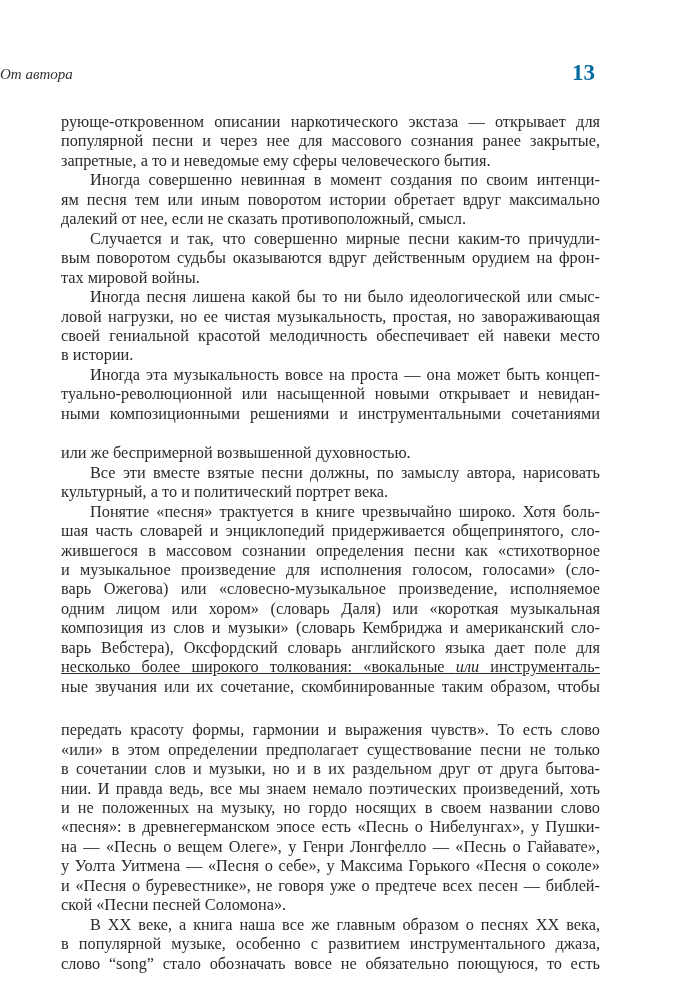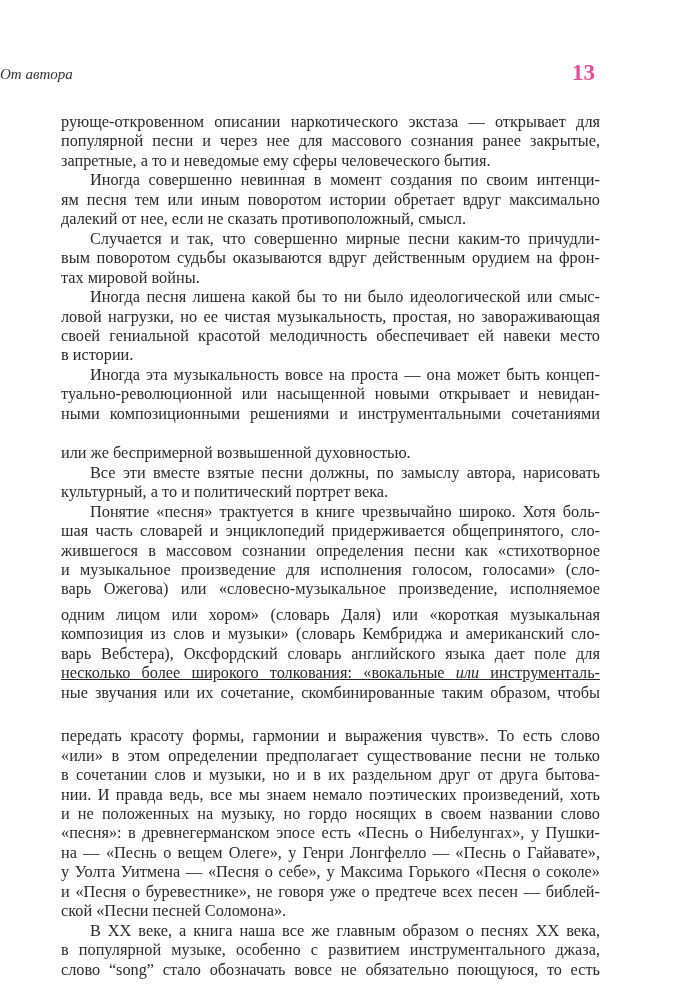--- a/index.html
+++ b/index.html
@@ -1,20 +1,20 @@
 <!DOCTYPE html>
 <html><head>
 <meta charset="utf-8">
 <style>
   html, body { margin: 0; padding: 0; background: #ffffff; }
   body { width: 682px; height: 1000px; position: relative; overflow: hidden;
          font-family: "Liberation Serif", "DejaVu Serif", serif; color: #2a2a2a; }
   .running-head { position: absolute; top: 66px; left: 0; width: 660px; text-align: left;
          font-style: italic; font-size: 15px; color: #333; }
-  .page-number { position: absolute; top: 60px; left: 572px; font-weight: bold; font-size: 23px; color: #ec4899; }
+  .page-number { position: absolute; top: 60px; left: 572px; font-weight: bold; font-size: 23px; color: #0369a1; }
   .body-text { position: absolute; top: 112px; left: 61px; width: 539px; }
   .line { display: block; height: 19.46px; line-height: 19.46px; font-size: 16.3px;
           white-space: nowrap; text-align: justify; text-align-last: justify; overflow: visible; }
   .line.last { text-align-last: left; }
   .line.indent { padding-left: 29px; }
   .line.indent.line { width: calc(100% - 29px); }
   .em { font-style: italic; }
 </style>
 </head>
 <body>
@@ -40,21 +40,21 @@
     <div class="line" style="white-space: nowrap;">туально-революционной или насыщенной новыми открывает и невидан-</div>
     <div class="line" style="white-space: nowrap;">ными композиционными решениями и инструментальными сочетаниями</div>
     <div class="line last" style="white-space: nowrap; margin-top: 20px;">или же беспримерной возвышенной духовностью.</div>
     <div class="line indent" style="white-space: nowrap;">Все эти вместе взятые песни должны, по замыслу автора, нарисовать</div>
     <div class="line last" style="white-space: nowrap;">культурный, а то и политический портрет века.</div>
     <div class="line indent" style="white-space: nowrap;">Понятие «песня» трактуется в книге чрезвычайно широко. Хотя боль-</div>
     <div class="line" style="white-space: nowrap;">шая часть словарей и энциклопедий придерживается общепринятого, сло-</div>
     <div class="line" style="white-space: nowrap;">жившегося в массовом сознании определения песни как «стихотворное</div>
     <div class="line" style="white-space: nowrap;">и музыкальное произведение для исполнения голосом, голосами» (сло-</div>
     <div class="line" style="white-space: nowrap;">варь Ожегова) или «словесно-музыкальное произведение, исполняемое</div>
-    <div class="line" style="white-space: nowrap; margin-top: 6px;">одним лицом или хором» (словарь Даля) или «короткая музыкальная</div>
+    <div class="line" style="white-space: nowrap;">одним лицом или хором» (словарь Даля) или «короткая музыкальная</div>
     <div class="line" style="white-space: nowrap;">композиция из слов и музыки» (словарь Кембриджа и американский сло-</div>
     <div class="line" style="white-space: nowrap;">варь Вебстера), Оксфордский словарь английского языка дает поле для</div>
     <div class="line" style="white-space: nowrap; text-decoration: underline;"><span>несколько более широкого толкования: «вокальные </span><span class="em">или</span><span> инструменталь-</span></div>
     <div class="line" style="white-space: nowrap;">ные звучания или их сочетание, скомбинированные таким образом, чтобы</div>
     <div class="line" style="white-space: nowrap; margin-top: 24px;">передать красоту формы, гармонии и выражения чувств». То есть слово</div>
     <div class="line" style="white-space: nowrap;">«или» в этом определении предполагает существование песни не только</div>
     <div class="line" style="white-space: nowrap;">в сочетании слов и музыки, но и в их раздельном друг от друга бытова-</div>
     <div class="line" style="white-space: nowrap;">нии. И правда ведь, все мы знаем немало поэтических произведений, хоть</div>
     <div class="line" style="white-space: nowrap;">и не положенных на музыку, но гордо носящих в своем названии слово</div>
     <div class="line" style="white-space: nowrap;">«песня»: в древнегерманском эпосе есть «Песнь о Нибелунгах», у Пушки-</div>

